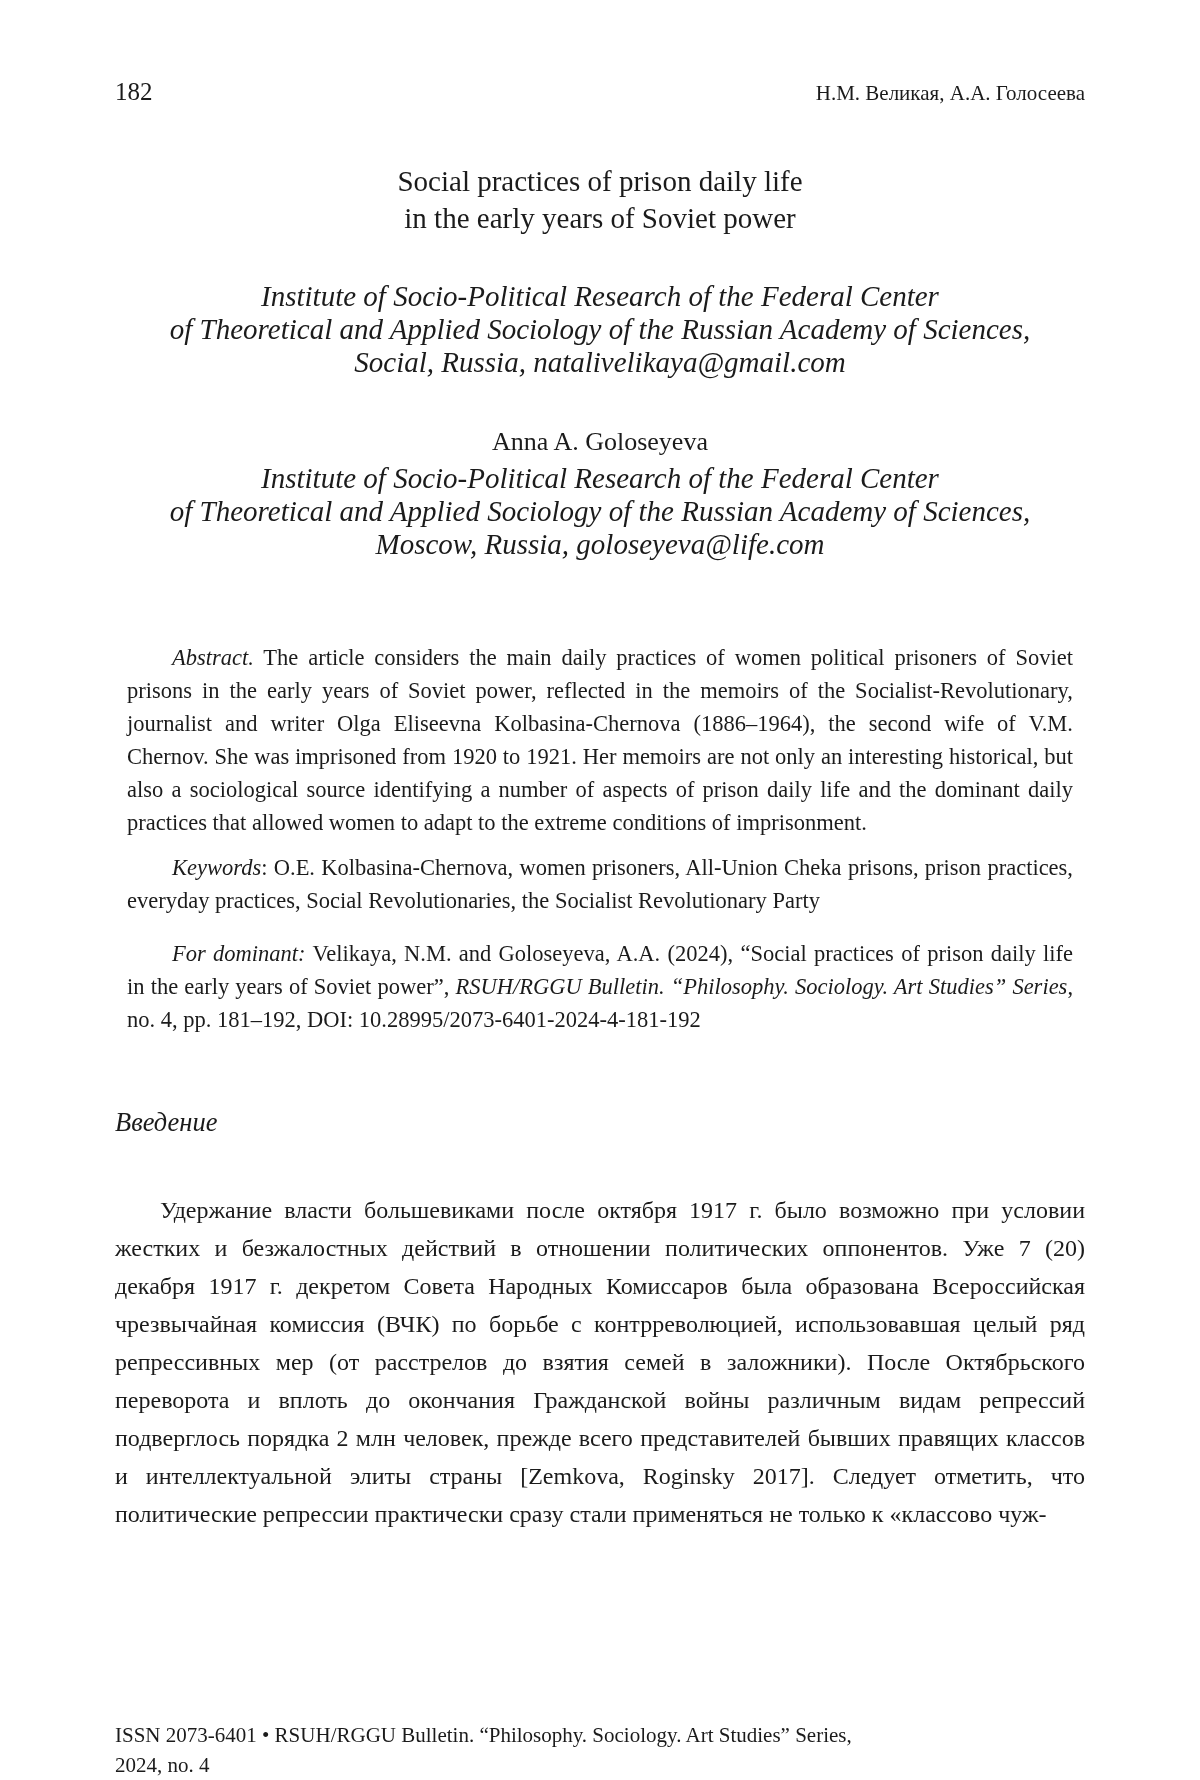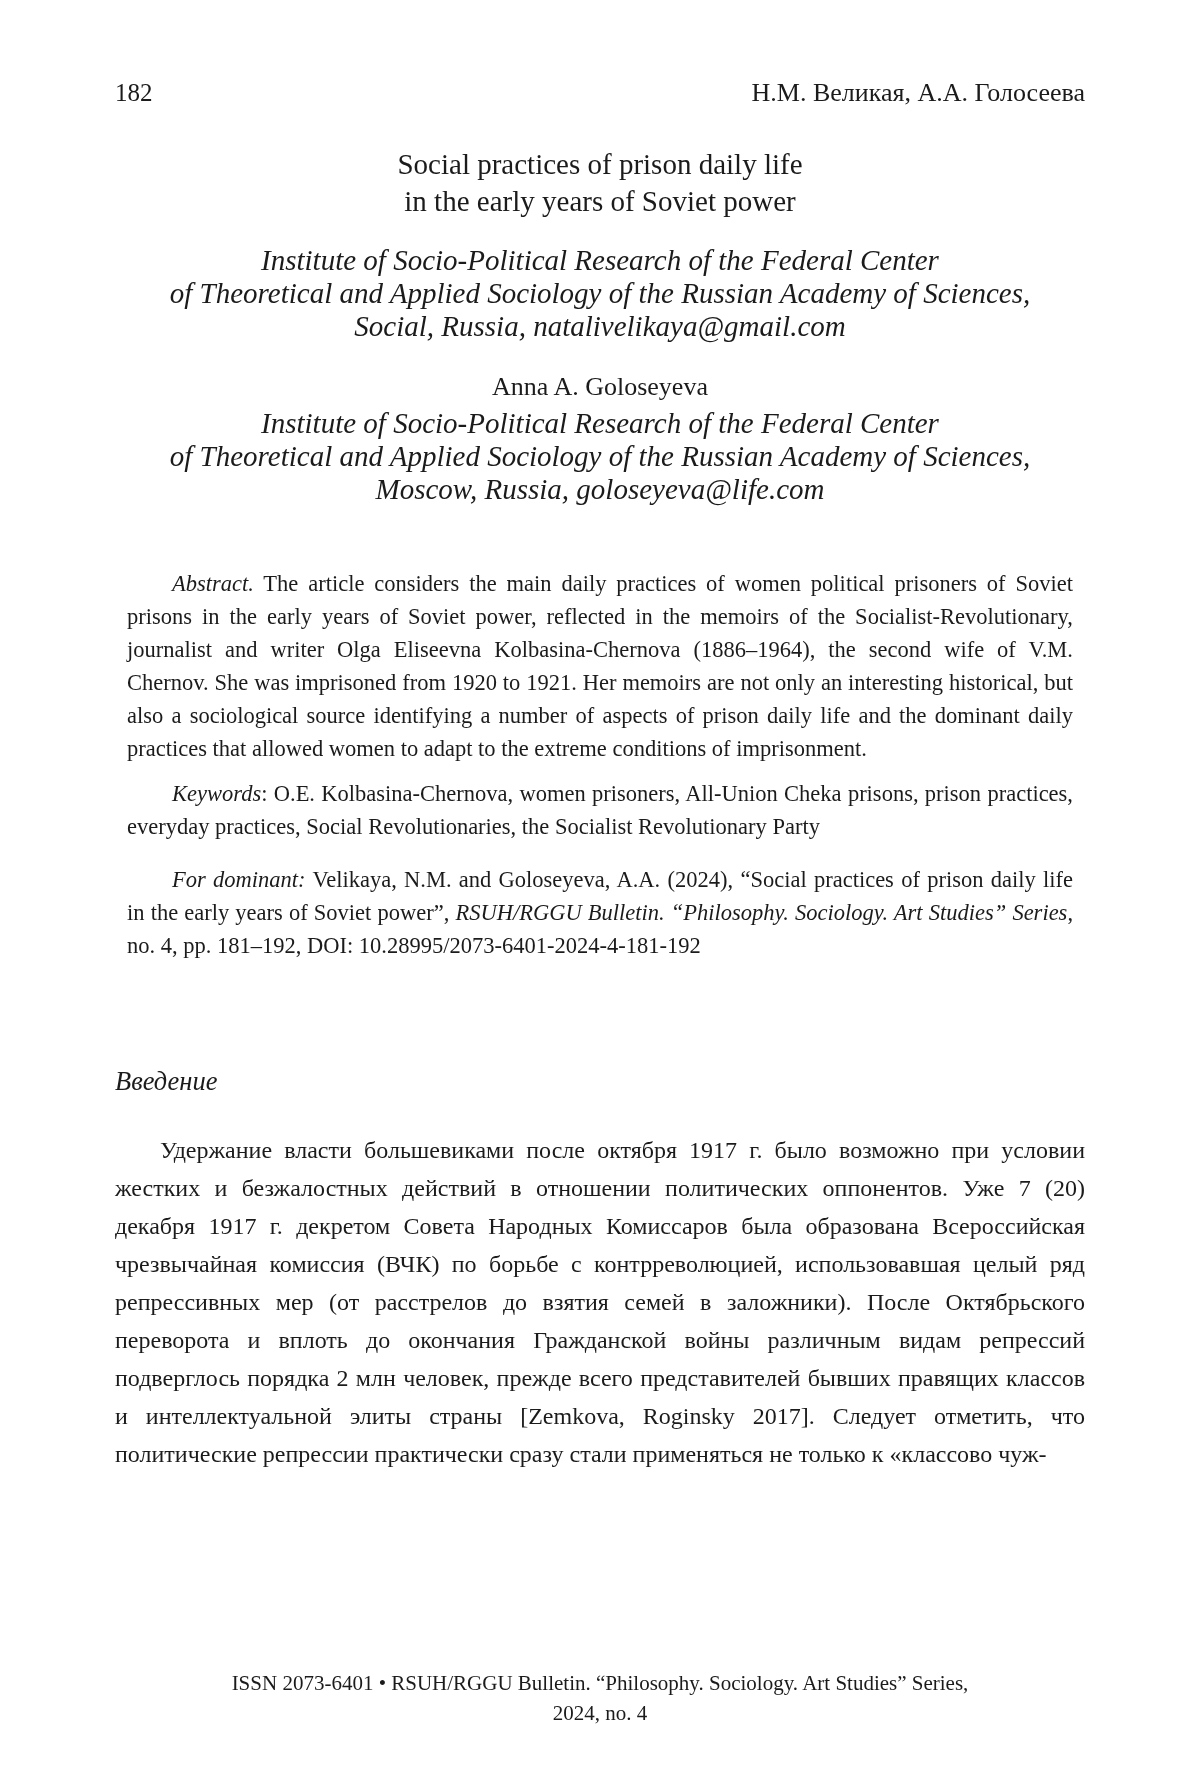--- a/index.html
+++ b/index.html
@@ -13,32 +13,33 @@
     height: 1780px;
     margin: 0 auto;
     background: #ffffff;
     color: #1b1b1b;
     font-family: "Liberation Serif", "DejaVu Serif", serif;
     box-sizing: border-box;
     padding: 78px 115px 0 115px;
     display: flex;
     flex-direction: column;
     overflow: hidden;
+    gap: 19px;
   }
   .running-header {
     display: flex;
     justify-content: space-between;
     align-items: baseline;
     margin-bottom: 38px;
   }
   .page-number {
     font-size: 25px;
   }
   .running-head-authors {
-    font-size: 26px;
+    font-size: 21px;
     margin-left: 36px;
   }
   .article-title {
     text-align: center;
     font-size: 29px;
     line-height: 37px;
     font-weight: normal;
     margin: 0 0 24px 0;
   }
   .author-block {
@@ -66,35 +67,34 @@
     margin: 12px;
   }
   .meta-paragraph.citation {
     margin-top: 20px;
   }
   .ital { font-style: italic; }
   .section-heading {
     font-style: italic;
     font-weight: normal;
     font-size: 26.5px;
-    margin: 92px 0 0 0;
+    margin: 40px 0 0 0;
   }
   .body-paragraph {
     font-size: 24px;
     line-height: 38px;
     text-align: justify;
     text-indent: 45px;
     margin: 34px 0 0 0;
   }
   .page-footer {
     margin-top: auto;
-    text-align: center;
+    text-align: left;
     font-size: 21px;
     line-height: 30px;
-    padding-bottom: 52px;
   }
 </style>
 </head>
 <body>
 
 <div class="page">
 
   <div class="running-header">
     <span class="page-number">182</span>
     <span class="running-head-authors">Н.М. Великая, А.А. Голосеева</span>

